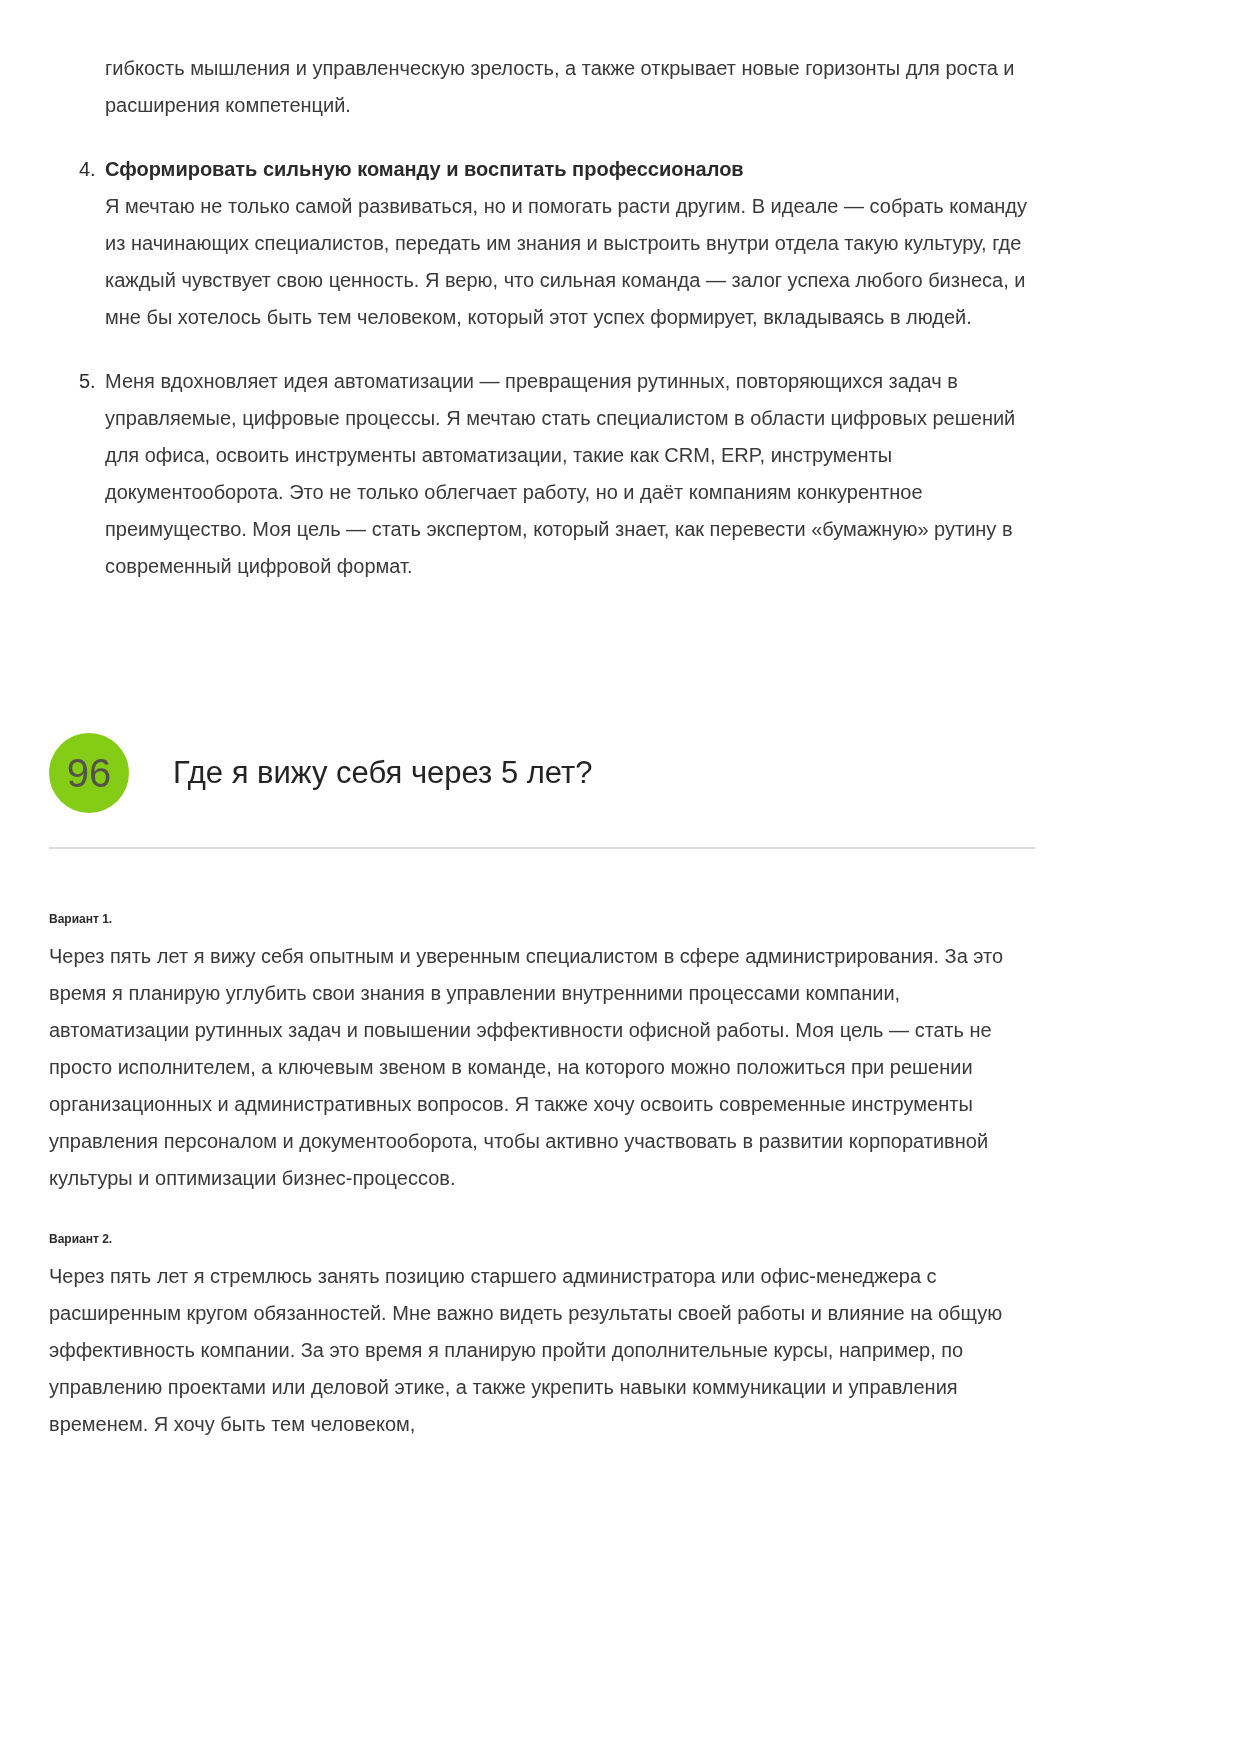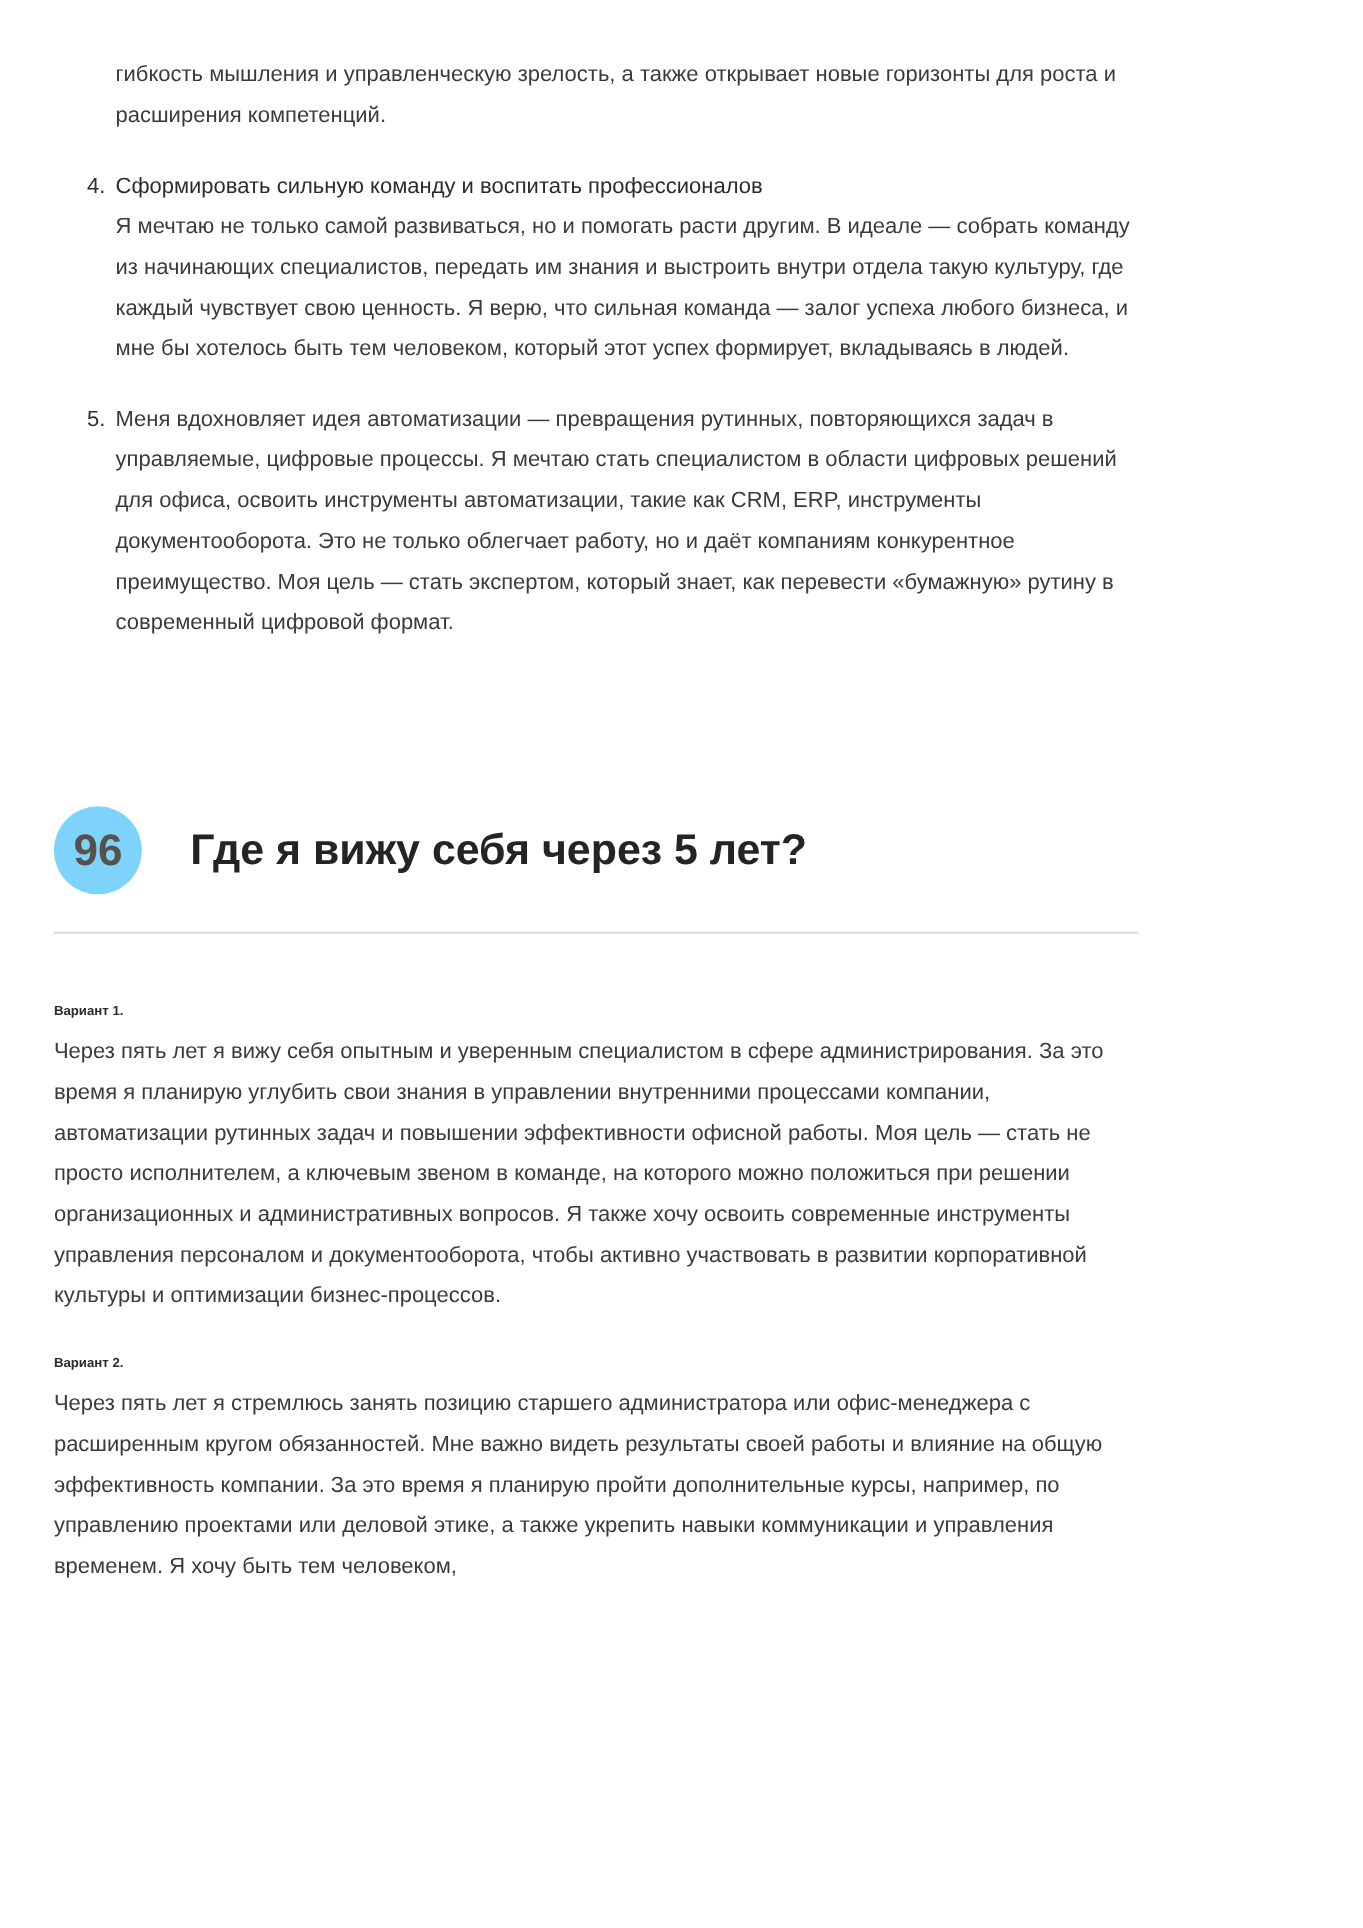--- a/index.html
+++ b/index.html
@@ -34,46 +34,46 @@
     margin-left: 30px;
     width: 26px;
     font-size: 20px;
     line-height: 37px;
     color: #2d2d2d;
   }
   .item-content { flex: 1; }
   .item-title {
     font-size: 20px;
     line-height: 37px;
-    font-weight: normal;
+    font-weight: bold;
     color: #2b2b2b;
   }
   .section-header {
     margin-top: 148px;
     display: flex;
     align-items: center;
   }
   .section-number {
     flex: none;
     width: 80px;
     height: 80px;
     border-radius: 50%;
-    background: #7dd3fc;
+    background: #84cc16;
     color: #56514a;
     font-size: 40px;
-    font-weight: bold;
+    font-weight: normal;
     display: flex;
     align-items: center;
     justify-content: center;
   }
   .section-title {
     margin-left: 44px;
-    font-size: 39px;
+    font-size: 31px;
     line-height: 40px;
-    font-weight: bold;
+    font-weight: normal;
     color: #242424;
   }
   .rule {
     margin-top: 34px;
     border: none;
     border-top: 2px solid #dcdcdc;
     height: 0;
   }
   .variant { margin-top: 52px; }
   .variant + .variant { margin-top: 24px; }

